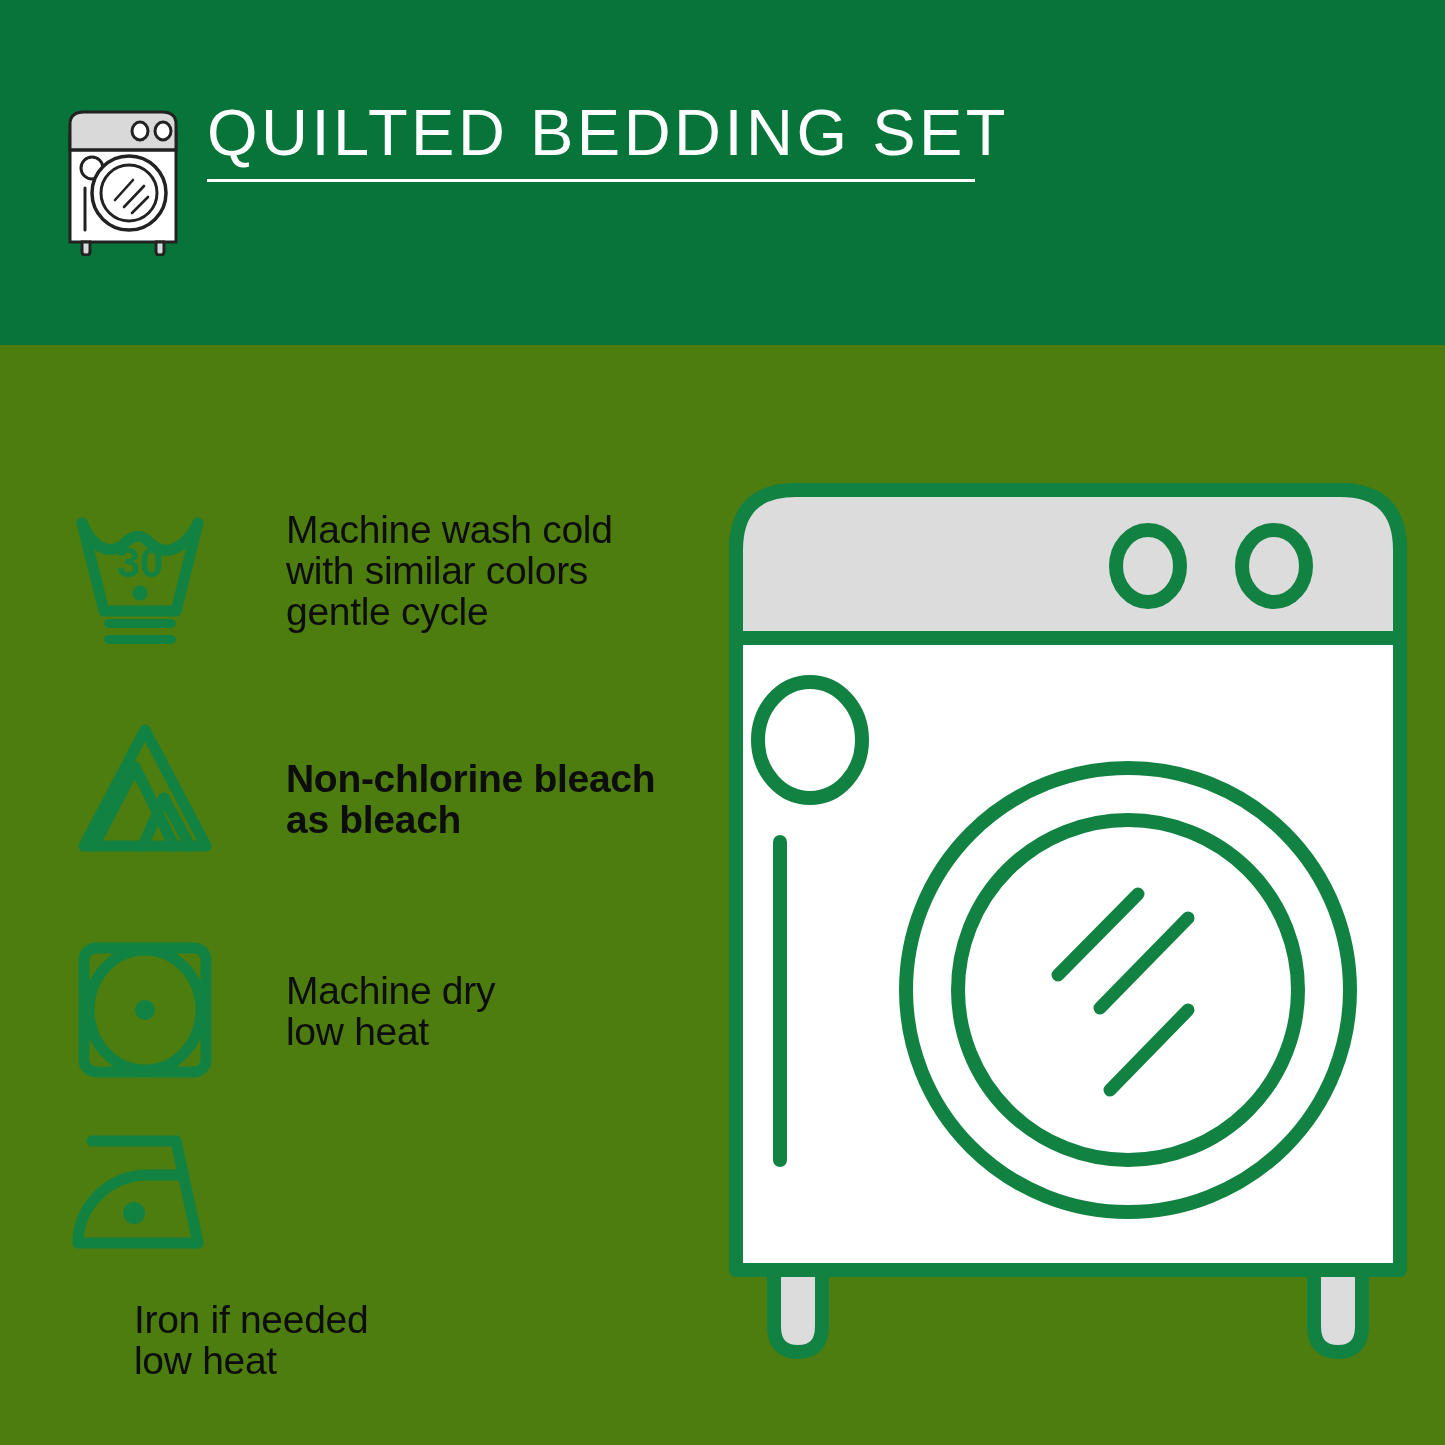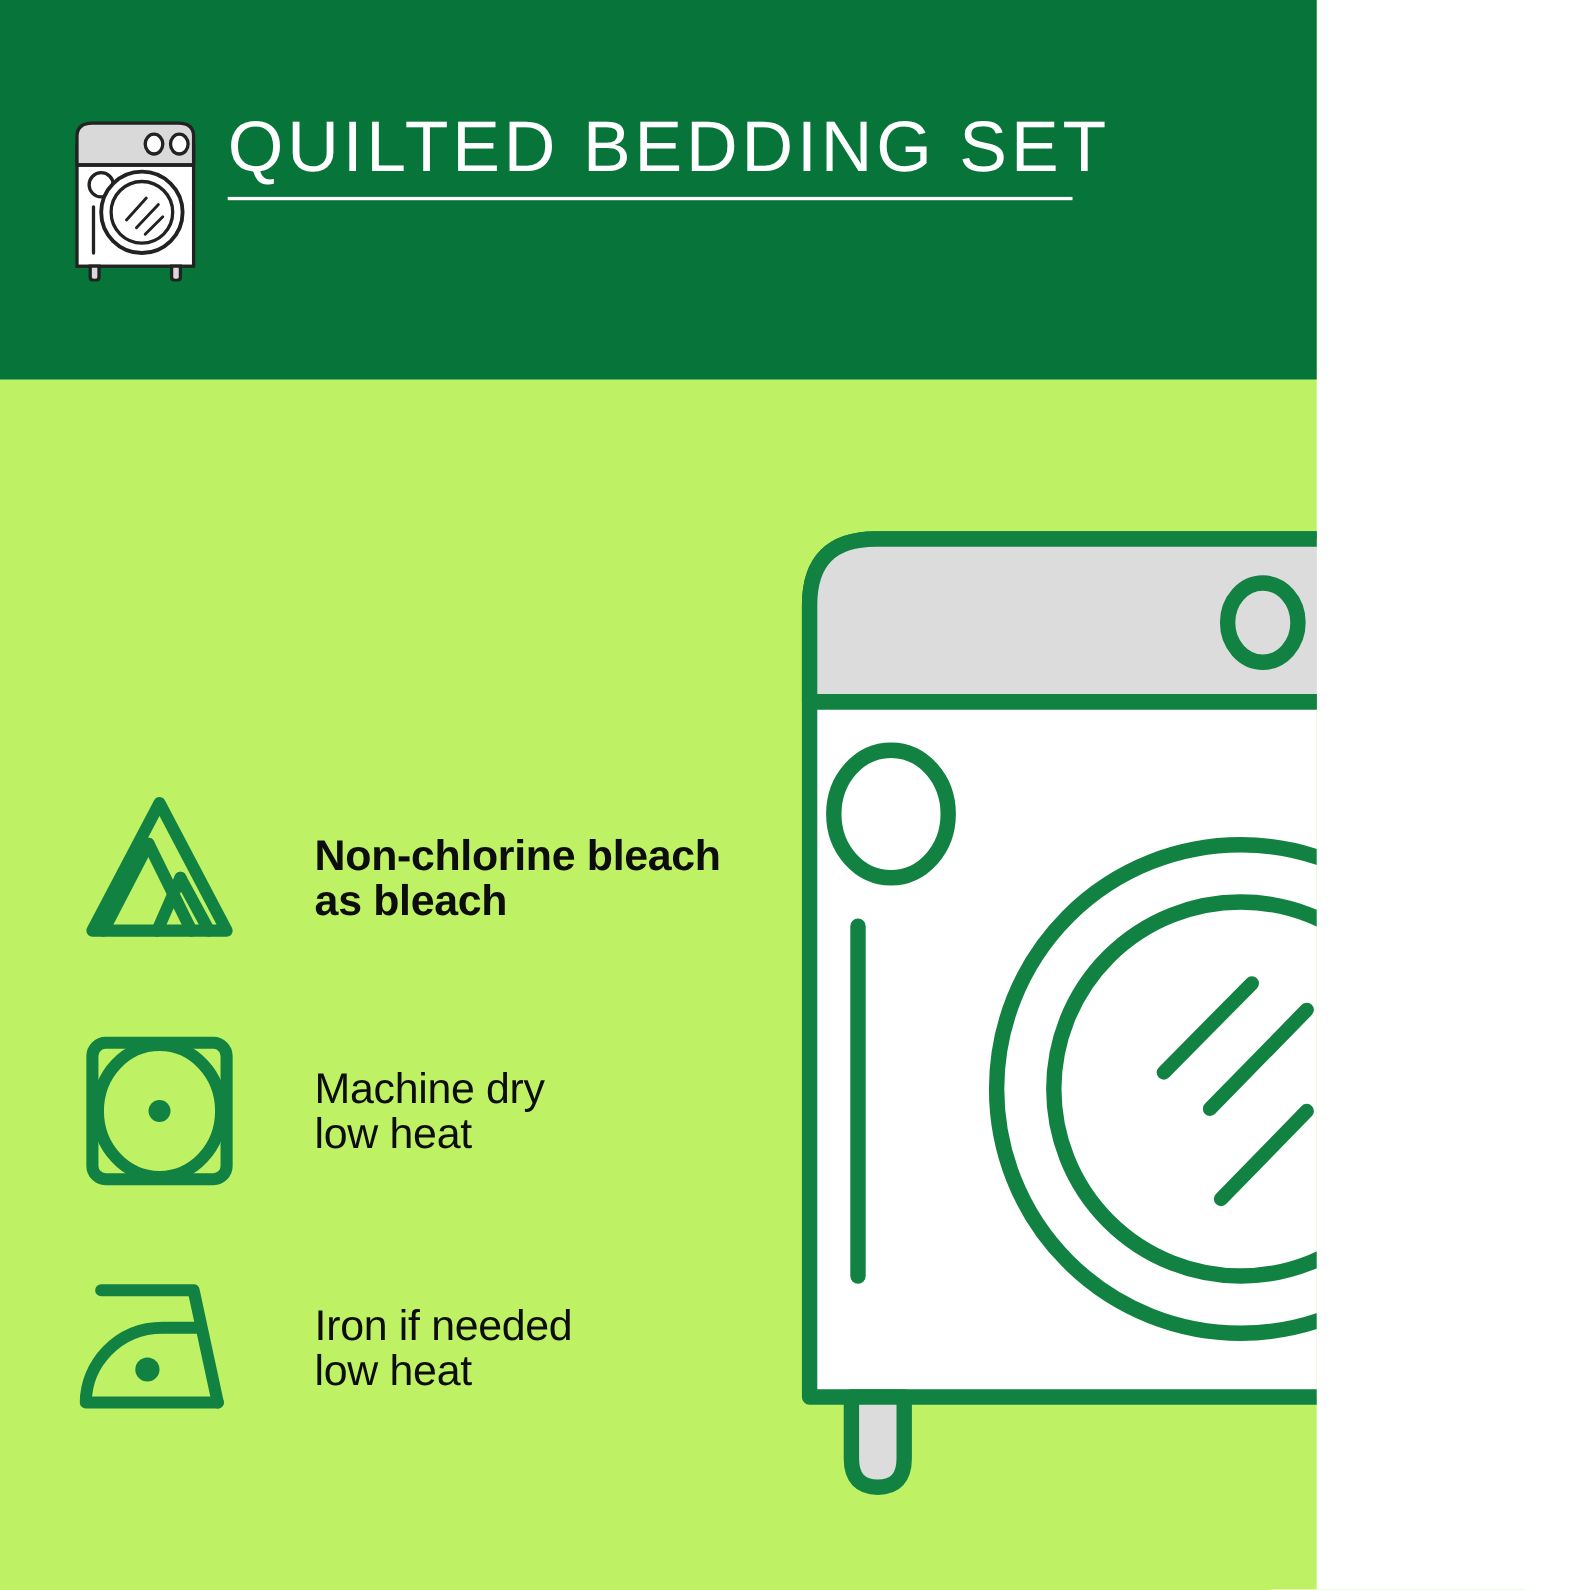--- a/index.html
+++ b/index.html
@@ -7,23 +7,23 @@
     margin: 0;
     padding: 0;
     background: #ffffff;
   }
   body {
     font-family: "Liberation Sans", sans-serif;
   }
 
   .page {
     position: relative;
-    width: 1197px;
+    width: 1445px;
     height: 1445px;
-    background: #bef264;
+    background: #4d7c0f;
     overflow: hidden;
   }
 
   
   .header {
     position: absolute;
     left: 0;
     top: 0;
     width: 1445px;
     height: 345px;
@@ -87,21 +87,21 @@
     position: absolute;
     left: 72px;
     width: 620px;
     display: flex;
     align-items: flex-start;
   }
 
   .care-row-0 { top: 160px; }
   .care-row-1 { top: 375px; }
   .care-row-2 { top: 595px; }
-  .care-row-3 { top: 810px; }
+  .care-row-3 { top: 772px; flex-direction: column; }
 
   .care-icon {
     width: 152px;
     flex: 0 0 152px;
     display: flex;
     align-items: center;
     justify-content: flex-start;
   }
 
   .care-text {
@@ -166,20 +166,43 @@
 
     <div class="header-text-block">
       <div class="title-main">QUILTED BEDDING SET</div>
       <div class="title-divider"></div>
     </div>
 
   </div>
 
   <div class="care-list">
 
+    <div class="care-row care-row-0">
+      <div class="care-icon">
+        <svg viewBox="0 0 150 140" width="150" height="140" aria-hidden="true">
+          <g fill="none" stroke="#128242" stroke-width="11" stroke-linecap="round" stroke-linejoin="round">
+
+            <path d="M10 18 C 22 46 40 50 53 38 C 62 29 70 29 78 38 C 92 52 112 46 126 18"></path>
+            <path d="M10 18 L32 106 L104 106 L126 18"></path>
+          </g>
+
+          <text x="68" y="72" text-anchor="middle" font-family="Liberation Sans, sans-serif" font-size="42" font-weight="bold" fill="#128242">30</text>
+
+          <circle cx="68" cy="88" r="7.5" fill="#128242"></circle>
+
+          <rect x="32" y="114" width="72" height="9" rx="4.5" fill="#128242"></rect>
+          <rect x="32" y="130" width="72" height="9" rx="4.5" fill="#128242"></rect>
+        </svg>
+      </div>
+      <div class="care-text">
+        <span class="line">Machine wash cold</span>
+        <span class="line">with similar colors</span>
+        <span class="line">gentle cycle</span>
+      </div>
+    </div>
 
     <div class="care-row care-row-1">
       <div class="care-icon">
         <svg viewBox="0 0 150 140" width="150" height="140" aria-hidden="true">
           <g fill="none" stroke="#128242" stroke-width="11" stroke-linecap="round" stroke-linejoin="round">
 
             <path d="M73 10 L134 126 L12 126 Z"></path>
 
             <path d="M63 47 L22 126"></path>
             <path d="M63 47 L102 126"></path>

